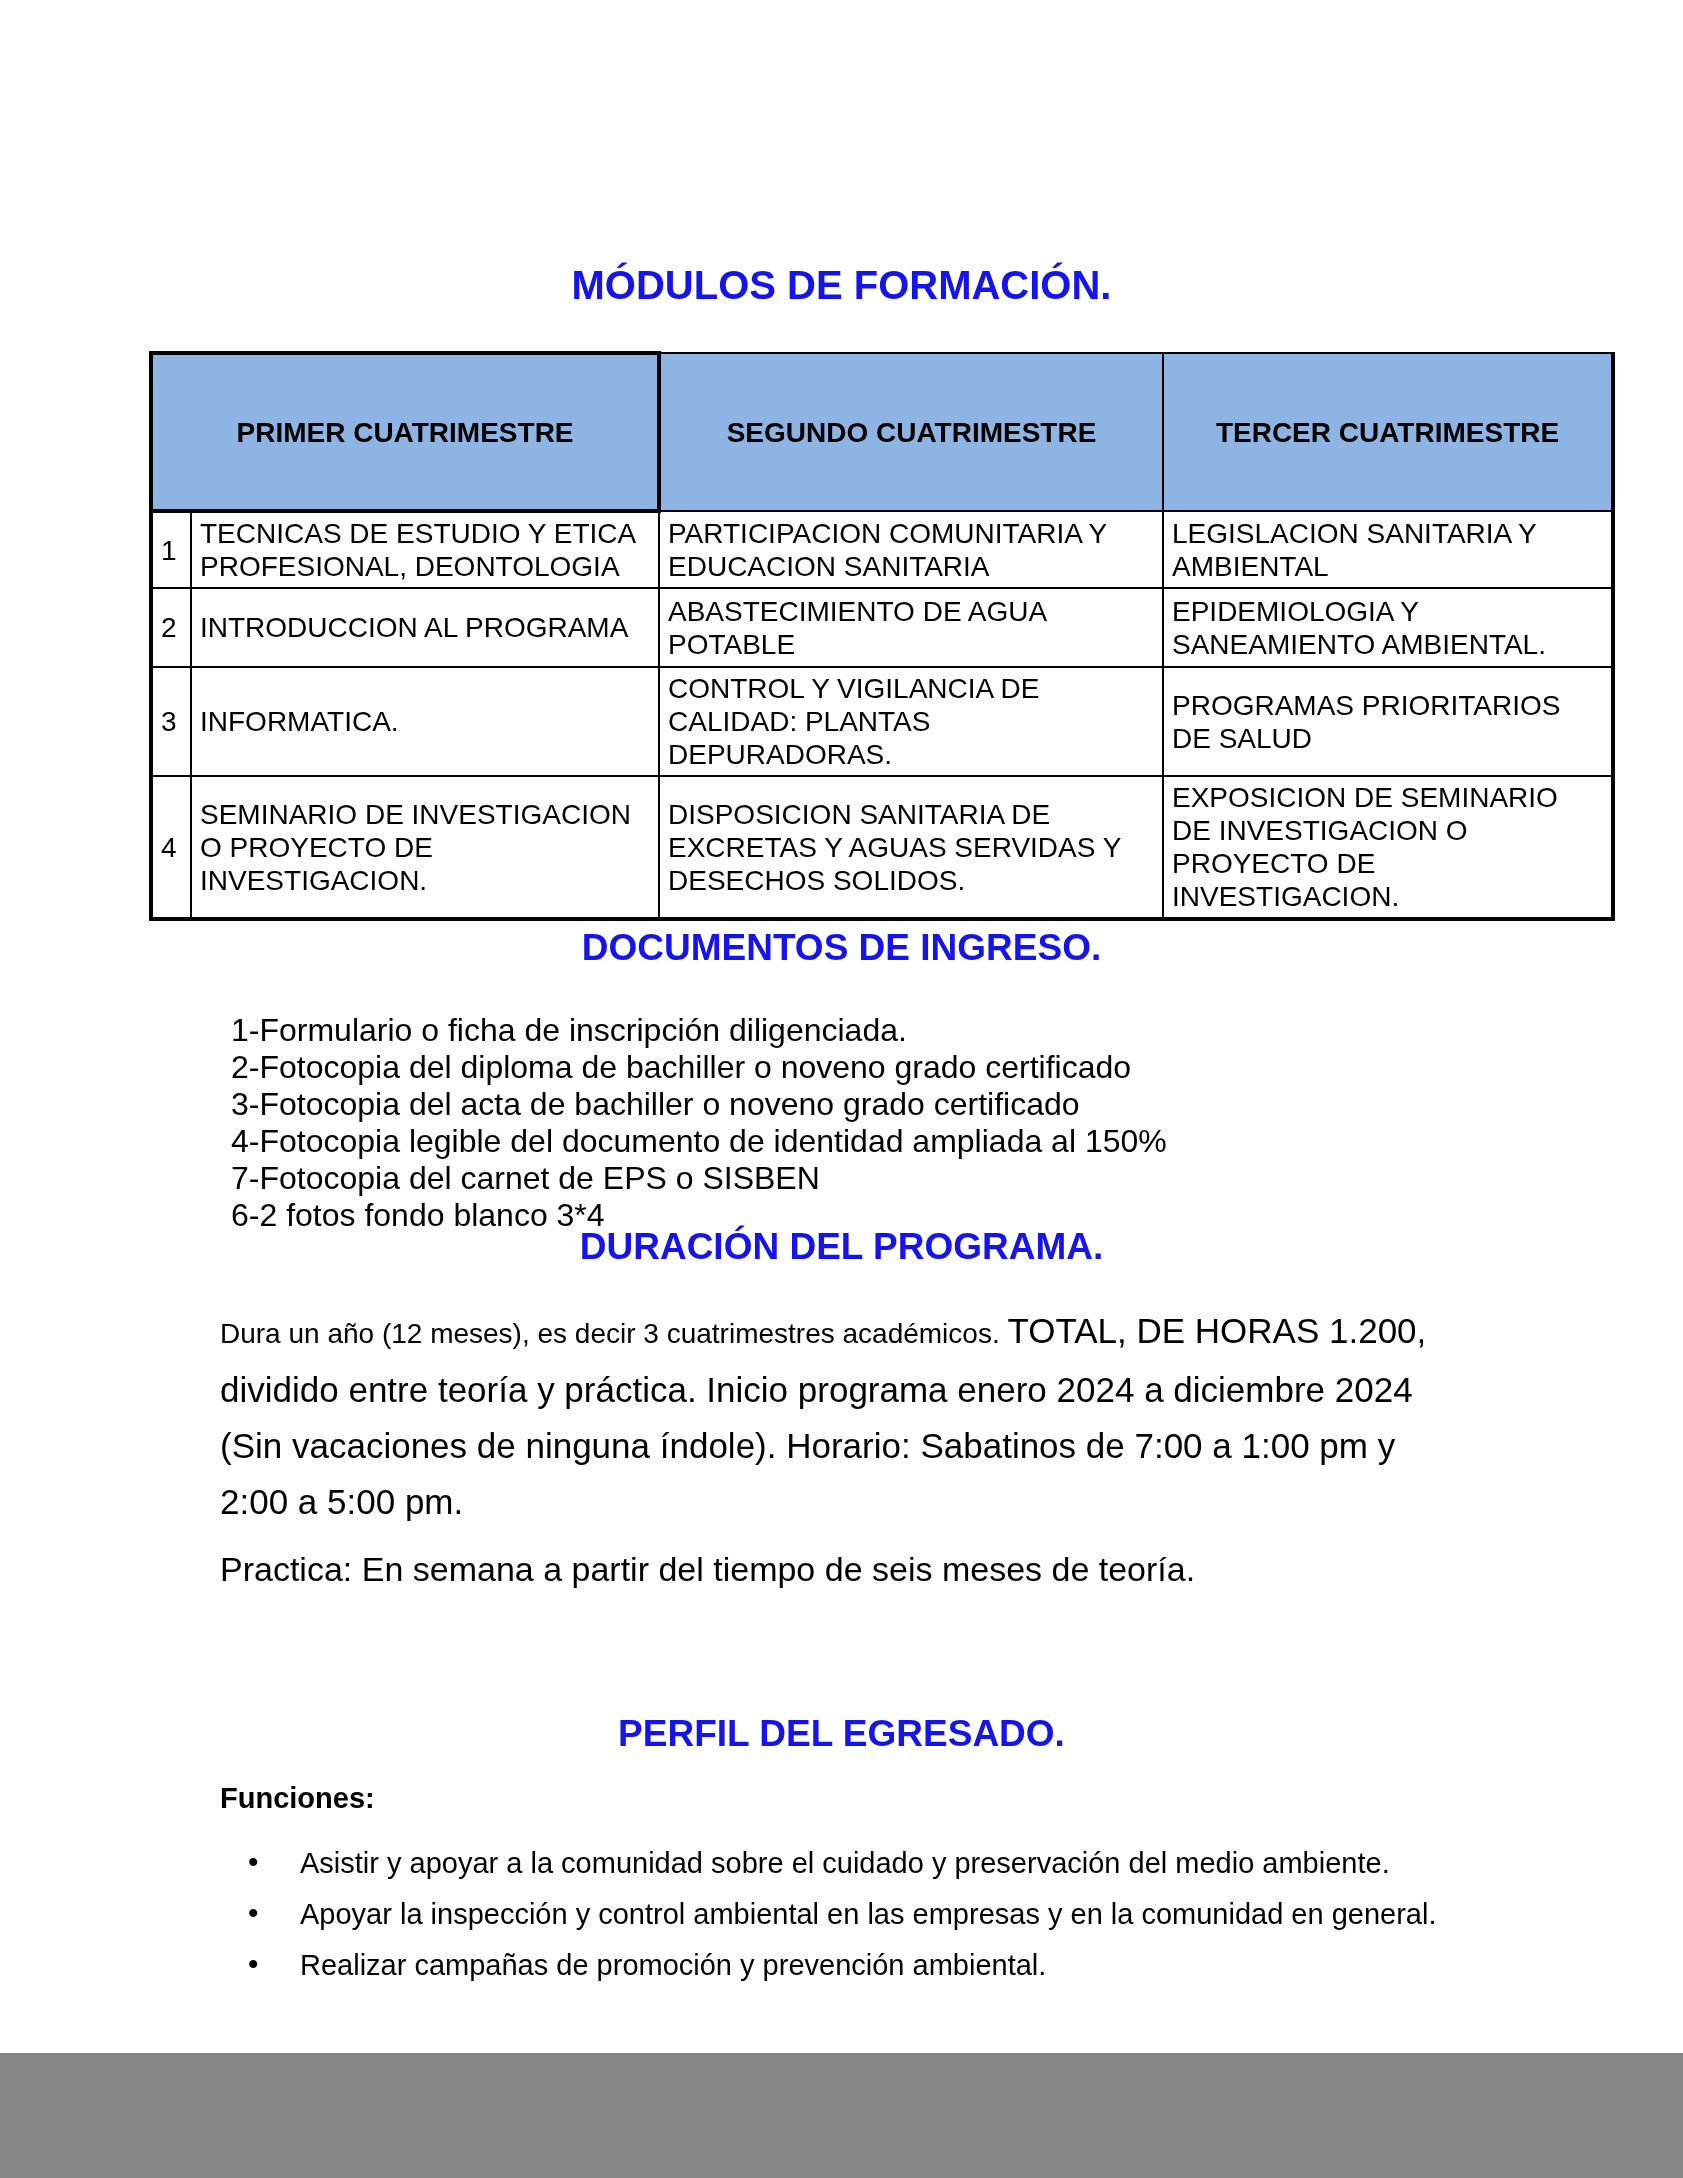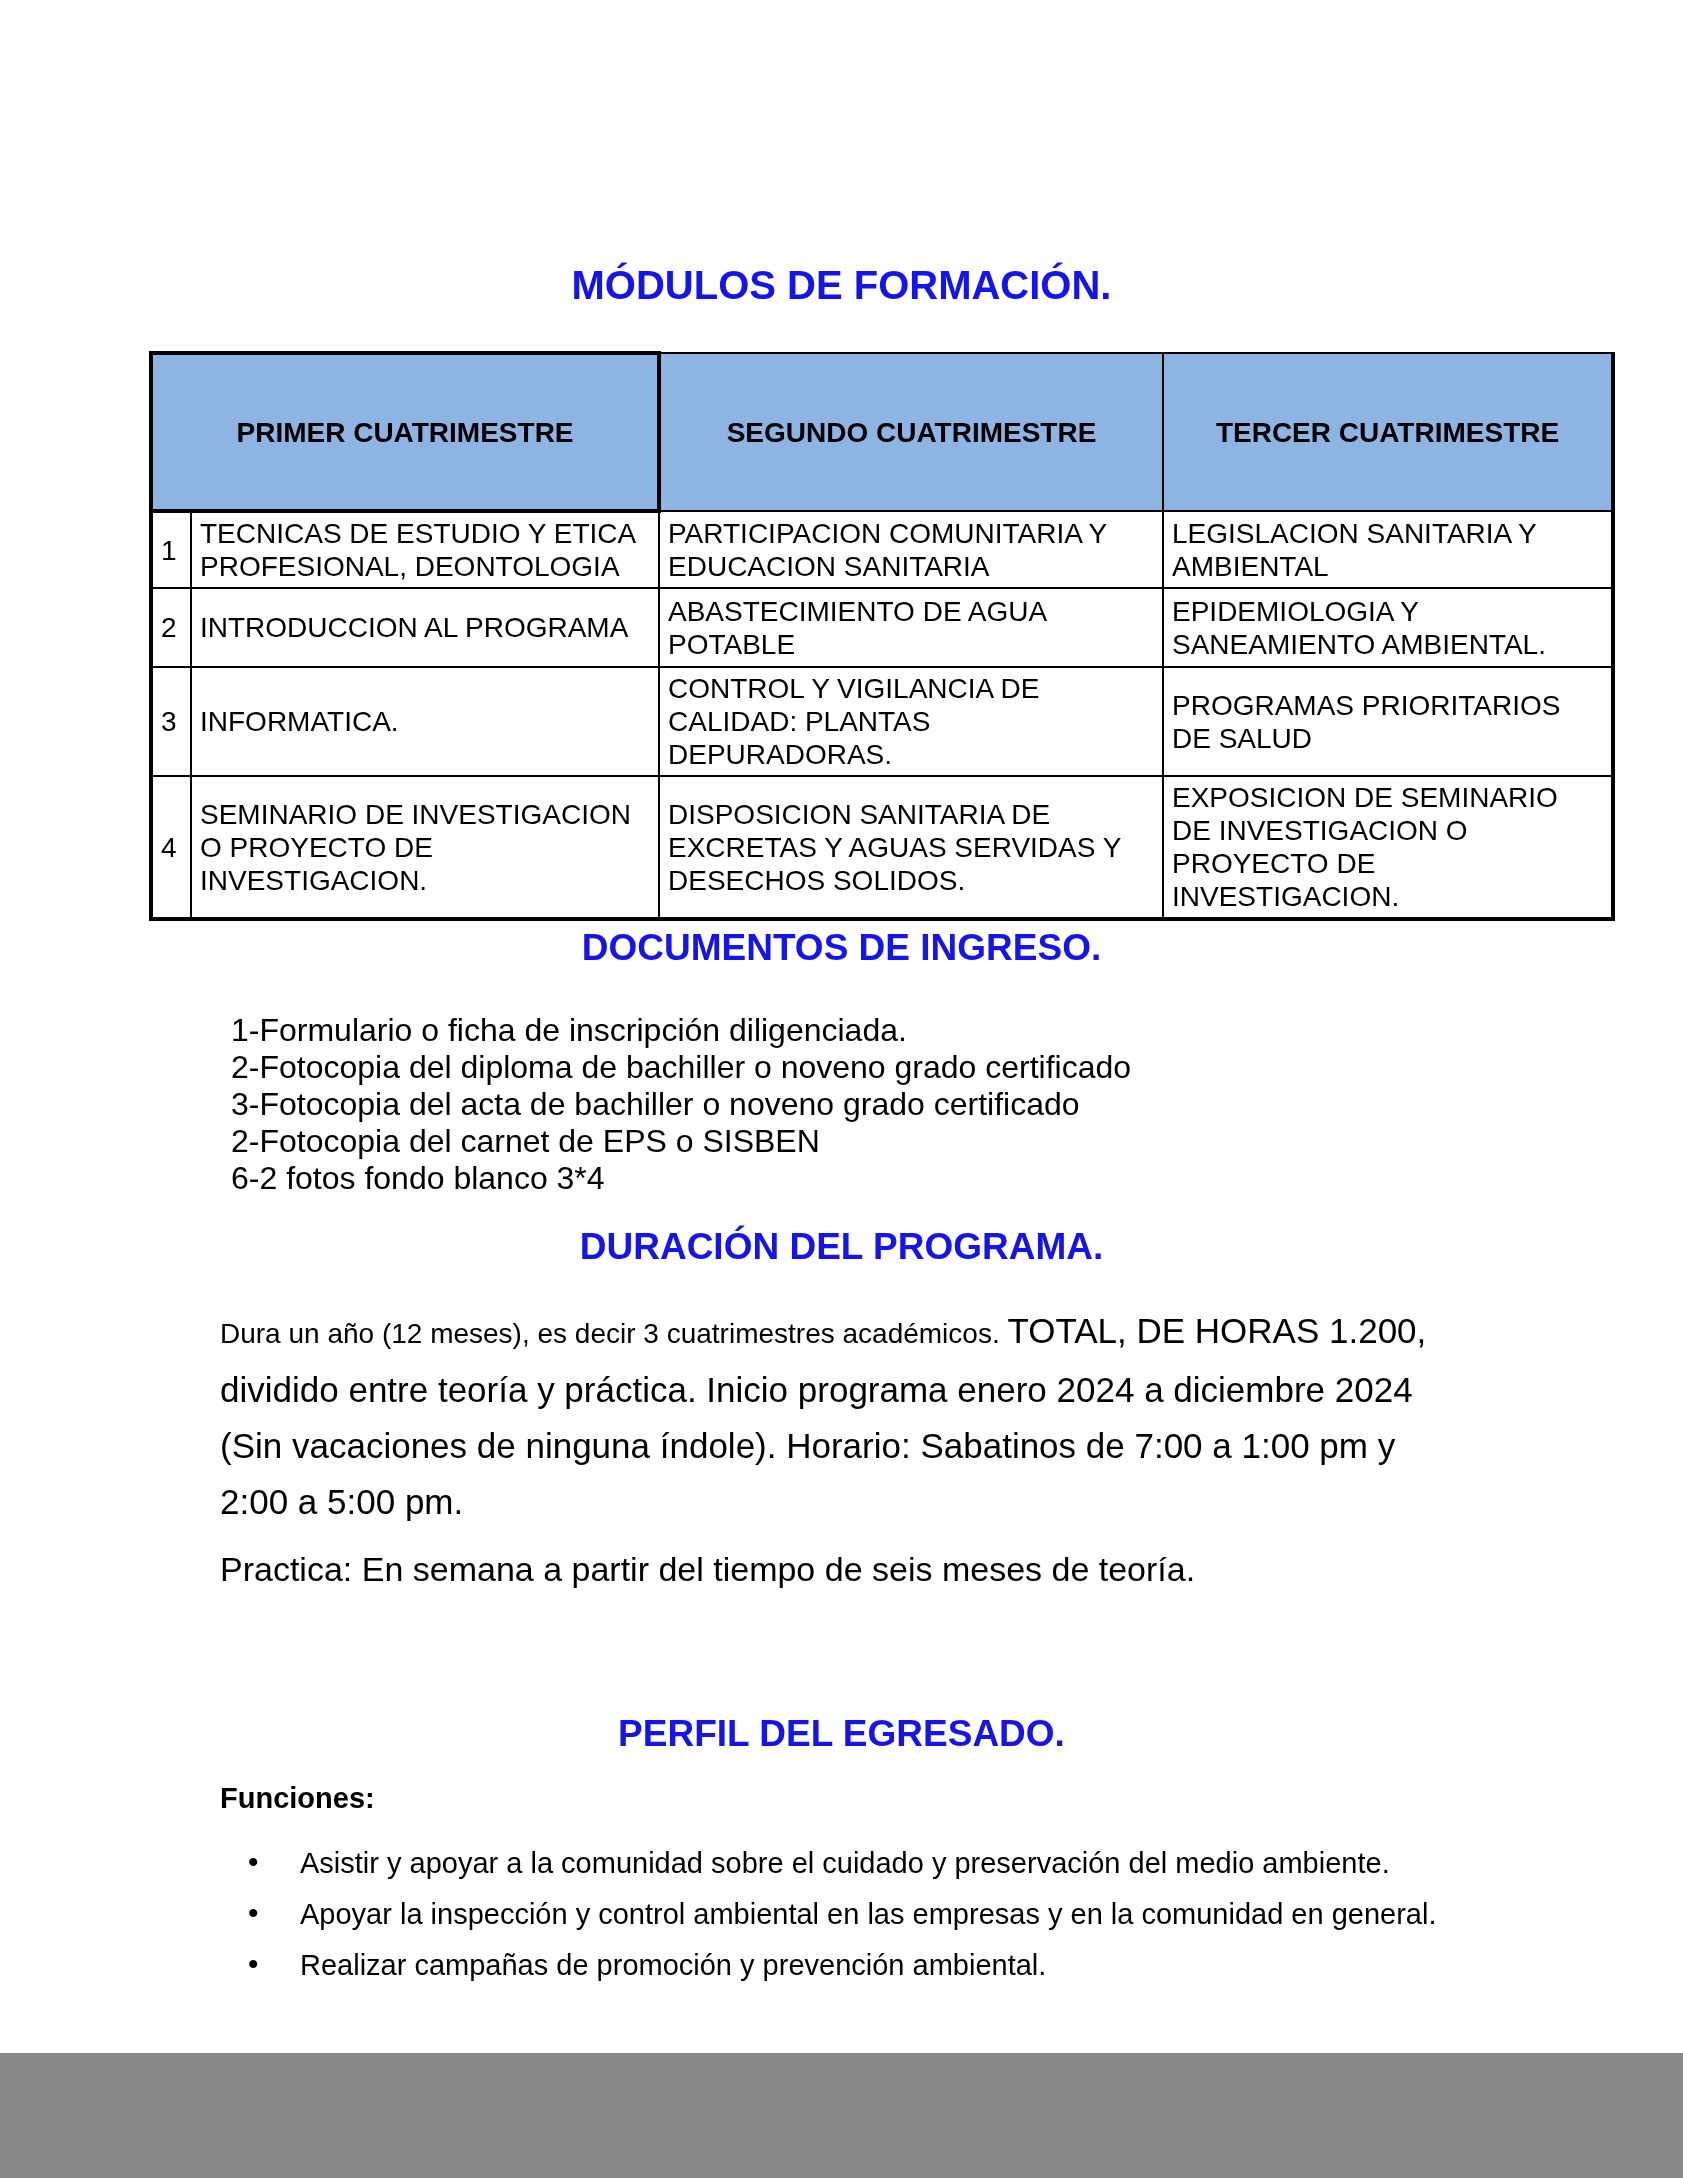--- a/index.html
+++ b/index.html
@@ -101,21 +101,22 @@
     </tr>
   </tbody>
     </table>
 
   <div class="heading h-documentos">DOCUMENTOS DE INGRESO.</div>
 
   <div class="doc-list">
     <div class="doc-item">1-Formulario o ficha de inscripción diligenciada.</div>
     <div class="doc-item">2-Fotocopia del diploma de bachiller o noveno grado certificado</div>
     <div class="doc-item">3-Fotocopia del acta de bachiller o noveno grado certificado</div>
-    <div class="doc-item">2-Fotocopia del carnet de EPS o SISBEN</div>
+    <div class="doc-item">4-Fotocopia legible del documento de identidad ampliada al 150%</div>
+    <div class="doc-item">7-Fotocopia del carnet de EPS o SISBEN</div>
     <div class="doc-item">6-2 fotos fondo blanco 3*4</div>
   </div>
 
   <div class="heading h-duracion">DURACIÓN DEL PROGRAMA.</div>
 
   <div class="para">
     <div class="line"><span class="small">Dura un año (12 meses), es decir 3 cuatrimestres académicos. </span><span>TOTAL, DE HORAS 1.200,</span></div>
     <div class="line">dividido entre teoría y práctica. Inicio programa enero 2024 a diciembre 2024</div>
     <div class="line">(Sin vacaciones de ninguna índole). Horario: Sabatinos de 7:00 a 1:00 pm y</div>
     <div class="line">2:00 a 5:00 pm.</div>

